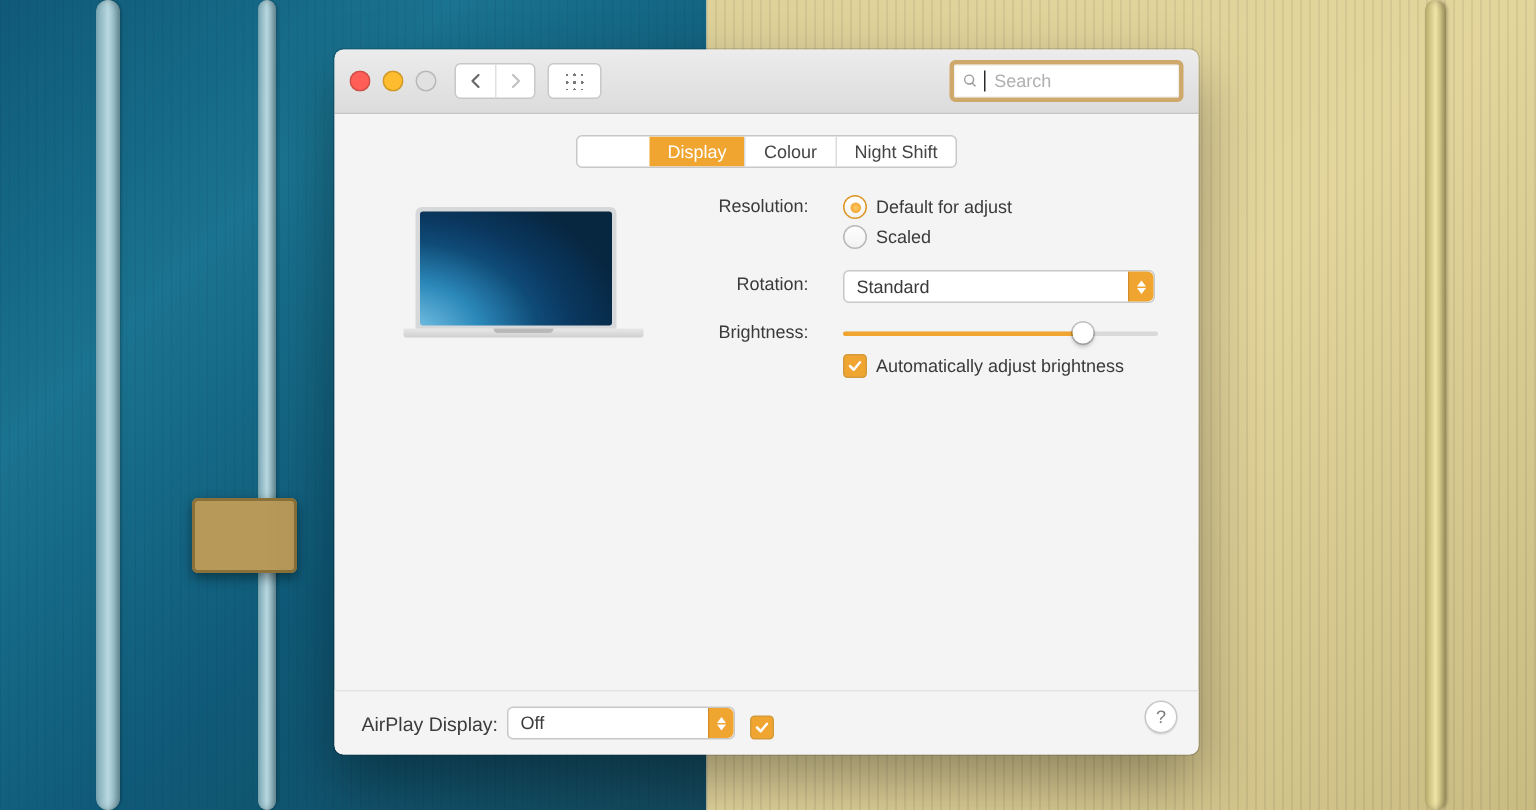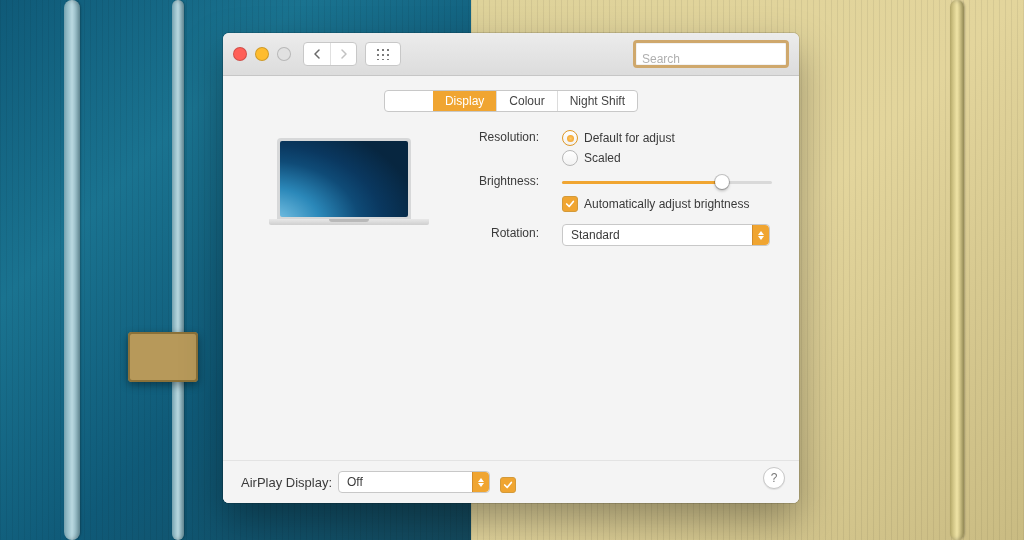--- a/index.html
+++ b/index.html
@@ -100,21 +100,20 @@
 
   .win-title{
     position:absolute; left:0; right:0; text-align:center; font-size:13px; color:#4a4a4a;
     pointer-events:none;
   }
 
   .search {
     margin-left:auto; width:138px; height:22px; border:3px solid #cfa86c; border-radius:4px;
     background:#fff; display:flex; align-items:center; padding:0 6px; gap:4px;
     box-shadow:0 0 0 1px rgba(0,0,0,.05) inset;
-    flex-direction:column;
   }
   .search svg{width:12px; height:12px; fill:#9a9a9a;}
   .search input{
     border:0; outline:0; width:100%; font-size:12px; color:#444; background:transparent;
   }
   .search input::placeholder{color:#b0b0b0;}
   .blinker {
     width:1px; height:14px; background:#2a2a2a; animation:blink 1s step-end infinite;
   }
   @keyframes blink{50%{opacity:0;}}
@@ -289,52 +288,52 @@
               <div class="radio checked"></div>
               <span>Default for adjust</span>
             </div>
             <div class="radio-row">
               <div class="radio"></div>
               <span>Scaled</span>
             </div>
           </div>
         </div>
 
-        <div class="row tight">
-          <div class="lbl">Brightness:</div>
-          <div class="val">
-            <div class="slider">
-              <div class="track"></div>
-              <div class="fill" id="bright-fill" style="width: 160px;"></div>
-              <div class="thumb" id="bright-thumb" style="left: 153px;"></div>
-            </div>
-            <div class="chk-row">
-              <div class="chk">
-                <svg viewBox="0 0 12 12">
-                    <path d="M2 6l3 3 5-6"></path>
-                  </svg>
-              </div>
-              <span>Automatically adjust brightness</span>
-            </div>
-          </div>
-        </div>
-
         <div class="row" style="margin-top:12px;">
           <div class="lbl">Rotation:</div>
           <div class="val">
             <div class="select" style="min-width:206px;">
               <span class="sel-text">Standard</span>
               <span class="sel-caret">
                 <span class="caret-up"></span>
                   <span class="caret-down"></span>
               </span>
             </div>
           </div>
         </div>
 
+        <div class="row tight">
+          <div class="lbl">Brightness:</div>
+          <div class="val">
+            <div class="slider">
+              <div class="track"></div>
+              <div class="fill" id="bright-fill" style="width: 160px;"></div>
+              <div class="thumb" id="bright-thumb" style="left: 153px;"></div>
+            </div>
+            <div class="chk-row">
+              <div class="chk">
+                <svg viewBox="0 0 12 12">
+                    <path d="M2 6l3 3 5-6"></path>
+                  </svg>
+              </div>
+              <span>Automatically adjust brightness</span>
+            </div>
+          </div>
+        </div>
+
       </div>
     </div>
 
     <div style="flex:1"></div>
 
     <div class="footer">
       <div class="row">
         <div class="lbl" style="padding-top:4px">AirPlay Display:</div>
         <div class="select" style="min-width:150px;">
           <span class="sel-text">Off</span>

